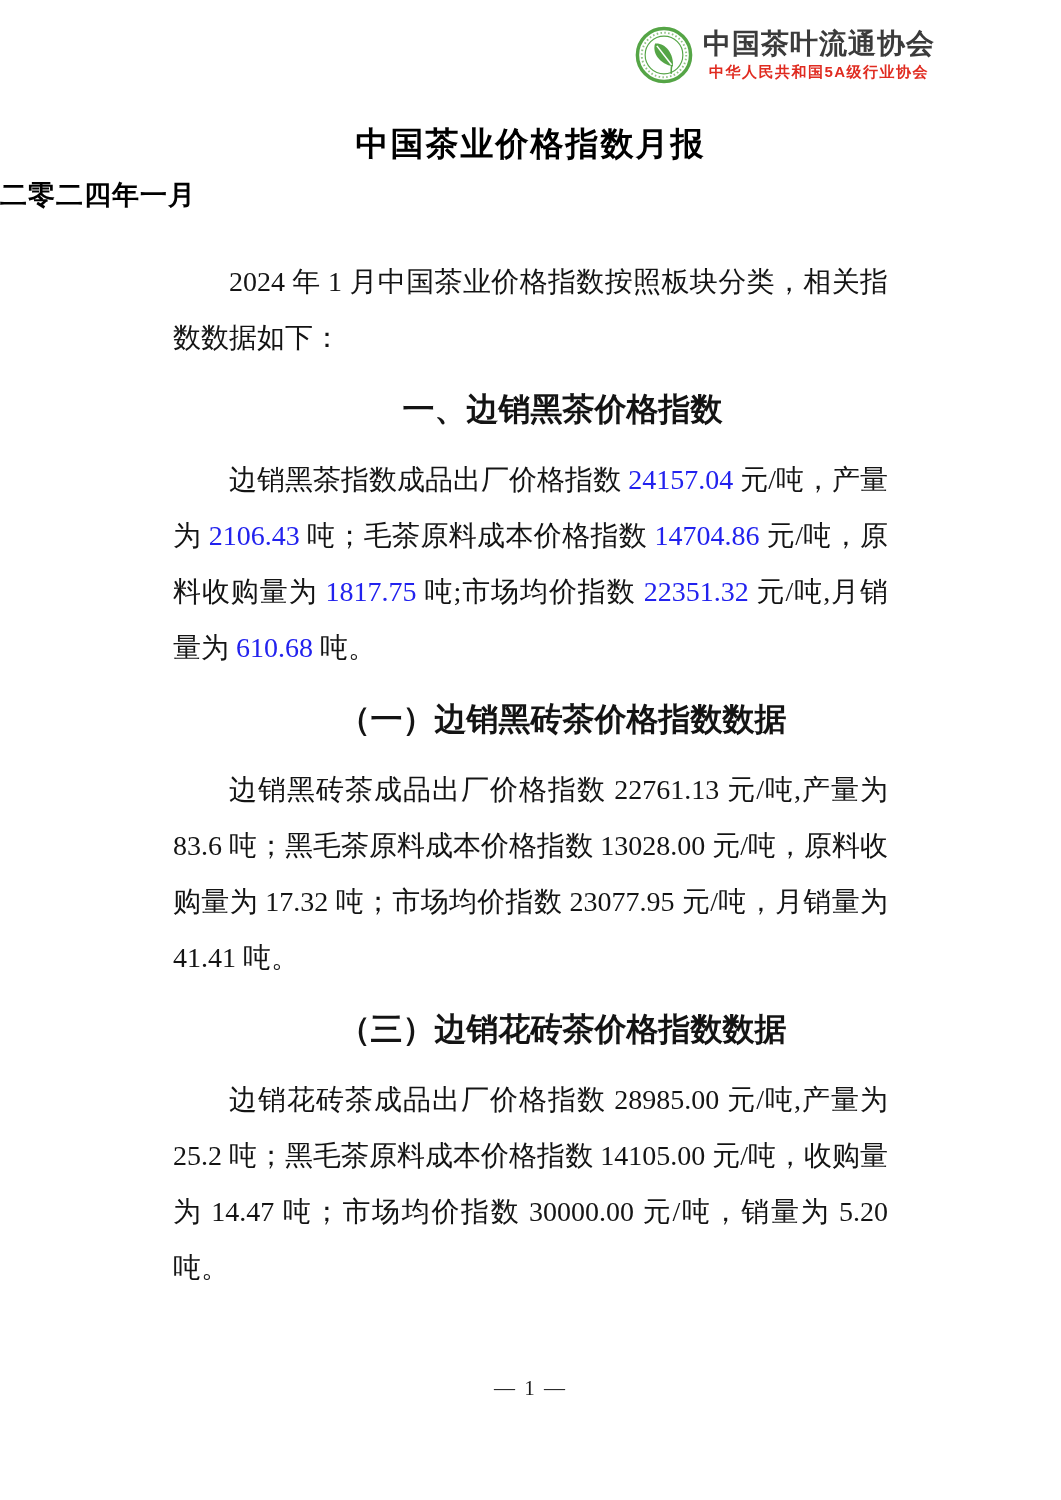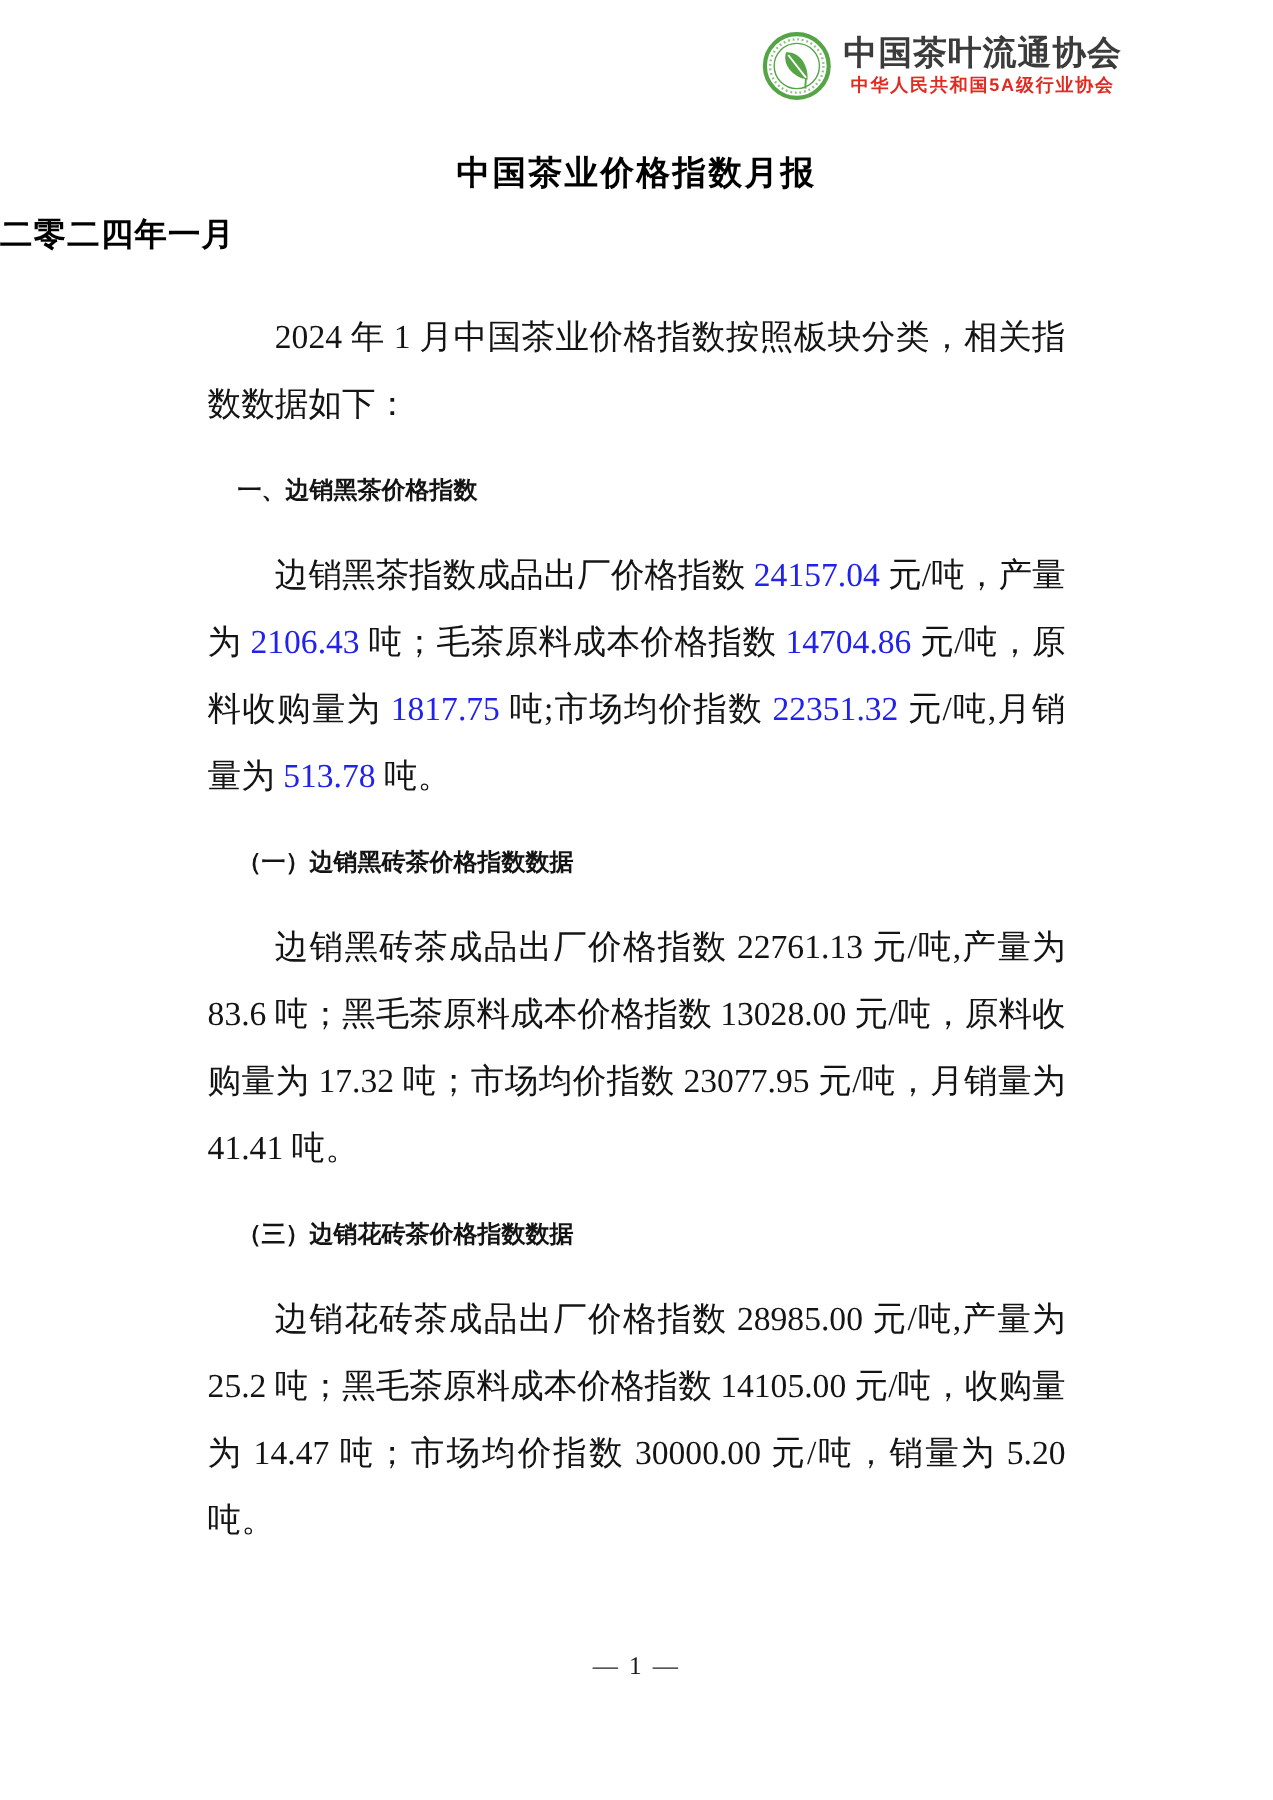--- a/index.html
+++ b/index.html
@@ -30,39 +30,39 @@
   }
   .org-accreditation{
     font-family:"Liberation Sans","DejaVu Sans",sans-serif;
     font-weight:700;font-size:15px;line-height:20px;margin-top:2px;
     color:var(--logo-red);letter-spacing:1.5px;white-space:nowrap;
   }
   
   .page-title{
     margin-top:118px;text-align:center;
     font-family:"Liberation Sans","DejaVu Sans",sans-serif;
-    font-weight:900;font-size:28px;line-height:52px;letter-spacing:2px;
+    font-weight:900;font-size:33px;line-height:52px;letter-spacing:2px;
     color:#000;
   }
   .page-subtitle{
     margin-top:8px;text-align:left;
     font-family:"Liberation Sans","DejaVu Sans",sans-serif;
     font-weight:800;font-size:27px;line-height:34px;letter-spacing:1px;
     color:#000;
   }
   
   .content{
     margin:42px 158px 0 158px;
     font-size:28px;line-height:56px;
     text-align:justify;
   }
   .content p{text-indent:2em;margin:15px;}
   .content h2{
-    font-size:20px;line-height:56px;text-indent:2em;margin:0;
-    font-weight:900;text-align:left;
+    font-size:32px;line-height:56px;text-indent:2em;margin:0;
+    font-weight:900;text-align:center;
   }
   .num-blue{color:var(--accent-blue);}
   
   .page-footer{
     position:absolute;left:0;top:1376px;width:100%;
     text-align:center;font-size:21px;color:#1a1a1a;letter-spacing:2px;
   }
 </style>
 </head>
 <body>
@@ -85,21 +85,21 @@
 </div>
 
 <h1 class="page-title">中国茶业价格指数月报</h1>
 <div class="page-subtitle">二零二四年一月</div>
 
 <div class="content">
 
   <p>2024 年 1 月中国茶业价格指数按照板块分类，相关指数数据如下：</p>
 
   <h2>一、边销黑茶价格指数</h2>
-  <p><span>边销黑茶指数成品出厂价格指数 </span><span class="num-blue">24157.04</span><span> 元/吨，产量为 </span><span class="num-blue">2106.43</span><span> 吨；毛茶原料成本价格指数 </span><span class="num-blue">14704.86</span><span> 元/吨，原料收购量为 </span><span class="num-blue">1817.75</span><span> 吨;市场均价指数 </span><span class="num-blue">22351.32</span><span> 元/吨,月销量为 </span><span class="num-blue">513.78</span><span> 吨。</span></p>
+  <p><span>边销黑茶指数成品出厂价格指数 </span><span class="num-blue">24157.04</span><span> 元/吨，产量为 </span><span class="num-blue">2106.43</span><span> 吨；毛茶原料成本价格指数 </span><span class="num-blue">14704.86</span><span> 元/吨，原料收购量为 </span><span class="num-blue">1817.75</span><span> 吨;市场均价指数 </span><span class="num-blue">22351.32</span><span> 元/吨,月销量为 </span><span class="num-blue">610.68</span><span> 吨。</span></p>
 
   <h2>（一）边销黑砖茶价格指数数据</h2>
 
   <p>边销黑砖茶成品出厂价格指数 22761.13 元/吨,产量为 83.6 吨；黑毛茶原料成本价格指数 13028.00 元/吨，原料收购量为 17.32 吨；市场均价指数 23077.95 元/吨，月销量为 41.41 吨。</p>
 
   <h2>（三）边销花砖茶价格指数数据</h2>
   <p>边销花砖茶成品出厂价格指数 28985.00 元/吨,产量为 25.2 吨；黑毛茶原料成本价格指数 14105.00 元/吨，收购量为 14.47 吨；市场均价指数 30000.00 元/吨，销量为 5.20 吨。</p>
 
 </div>
 

